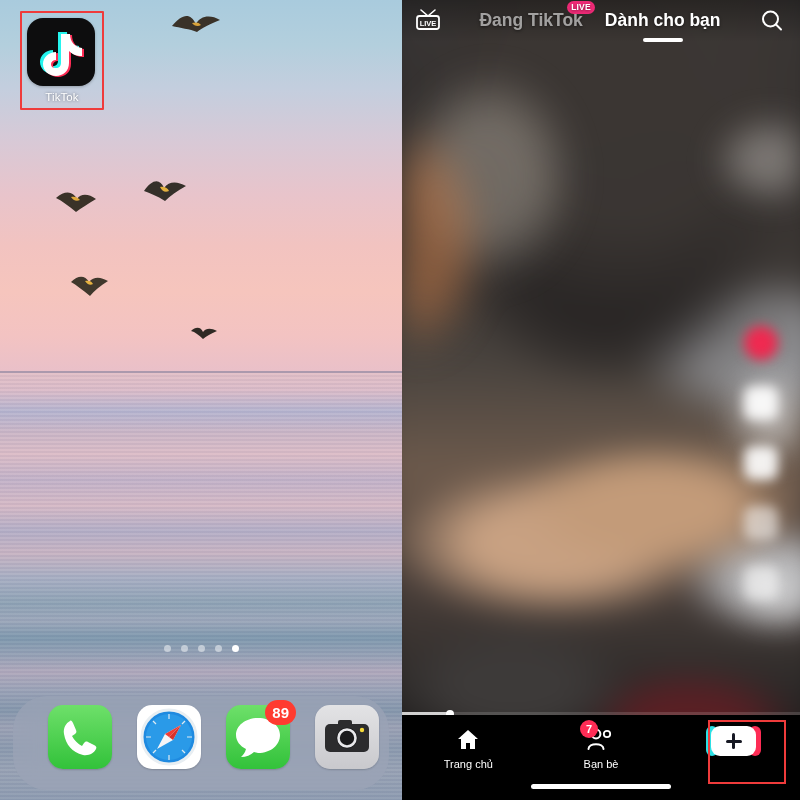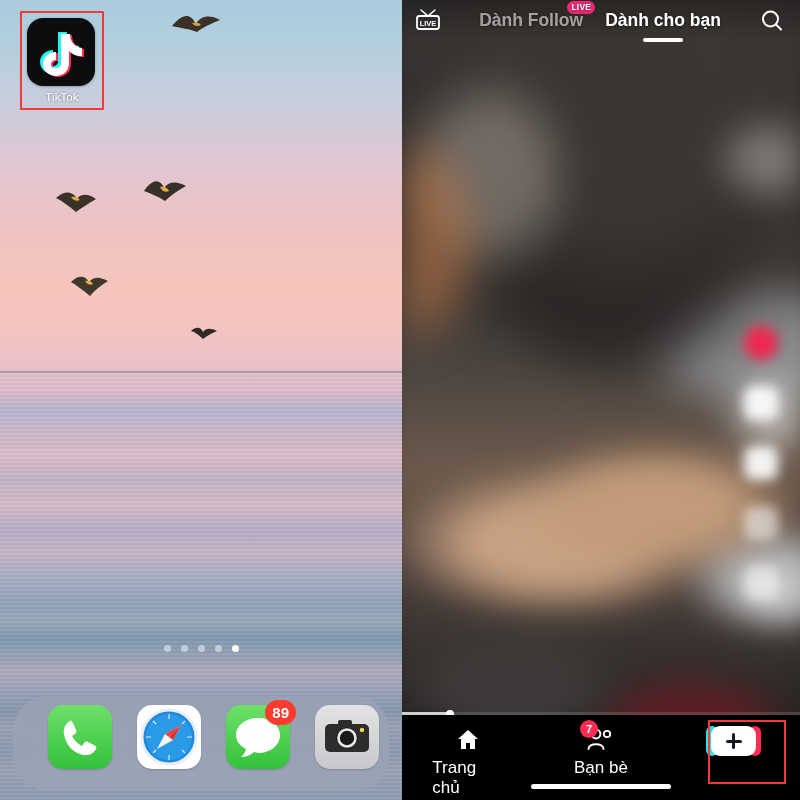--- a/index.html
+++ b/index.html
@@ -234,21 +234,21 @@
     position: absolute; left: 0; bottom: 0; width: 398px; height: 85px;
     background: #000; z-index: 6;
     display: flex; align-items: flex-start; justify-content: space-around;
     padding-top: 11px; box-sizing: border-box;
   }
   .nav-item {
     position: relative; width: 72px;
     display: flex; flex-direction: column; align-items: center; gap: 6px;
   }
   .nav-icon-wrap { position: relative; height: 26px; display:flex; align-items:center; justify-content:center; }
-  .nav-label { font-size: 17px; color: #fff; font-weight: 500; }
+  .nav-label { font-size: 11px; color: #fff; font-weight: 500; }
   .nav-badge {
     position: absolute; top: -6px; left: 15px;
     min-width: 18px; height: 18px; border-radius: 9px;
     background: #fe2c55; color: #fff;
     font-size: 11px; font-weight: bold;
     display: flex; align-items: center; justify-content: center;
     padding: 0 4px; box-sizing: border-box;
   }
   #create-btn {
     width: 45px; height: 30px; border-radius: 9px;
@@ -414,21 +414,21 @@
       <div id="live-entry">
         <svg width="28" height="26" viewBox="0 0 28 26">
           <path d="M7 2 L14 8 L21 2" fill="none" stroke="#fff" stroke-width="1.6" stroke-linecap="round"></path>
           <rect x="3" y="8" width="22" height="13" rx="2.5" fill="none" stroke="#fff" stroke-width="1.8"></rect>
           <text x="14" y="18" font-size="7.5" font-family="Liberation Sans, sans-serif" font-weight="bold" fill="#fff" text-anchor="middle">LIVE</text>
         </svg>
       </div>
 
       <div id="tt-tabs">
         <div class="tt-tab">
-          <span>Dành Follow</span>
+          <span>Đang TikTok</span>
           <span class="live-pill">LIVE</span>
         </div>
         <div class="tt-tab active">
           <span>Dành cho bạn</span>
           <span class="tab-underline"></span>
         </div>
       </div>
 
       <div id="tt-search">
         <svg width="26" height="26" viewBox="0 0 26 26">

